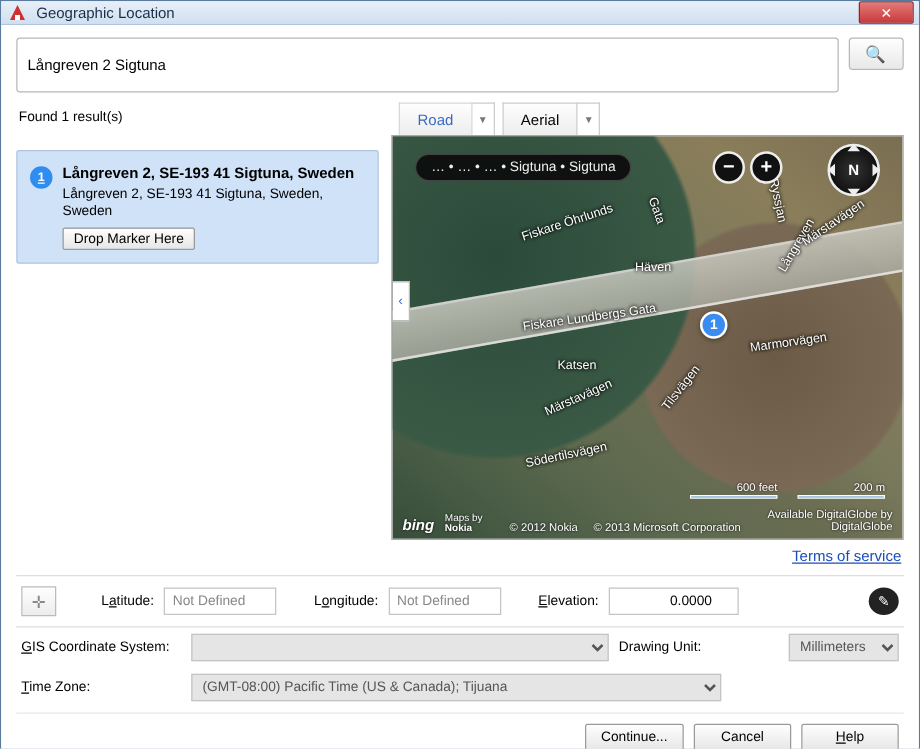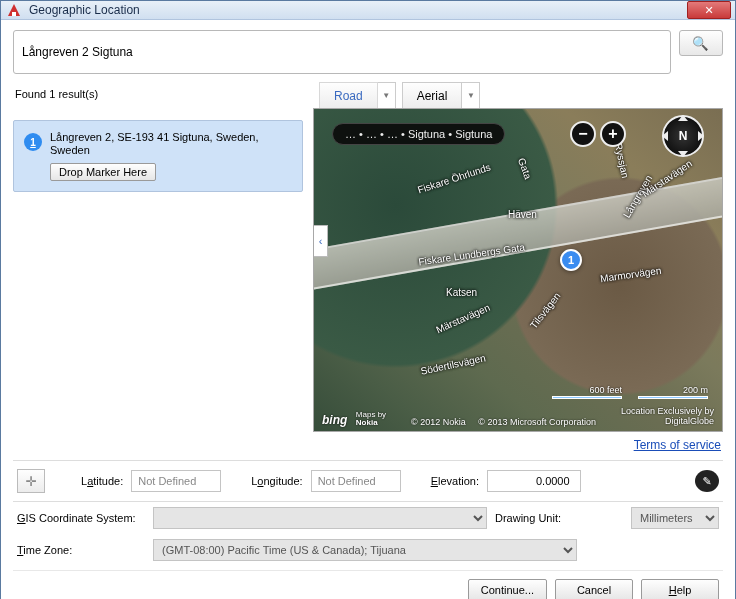--- a/index.html
+++ b/index.html
@@ -378,20 +378,21 @@
         <span>🔍</span>
       </button>
     </div>
 
     <div class="mid-row">
       <div class="results-col">
         <div class="found-label">Found 1 result(s)</div>
         <div class="result-card">
           <div class="result-badge">1</div>
           <div class="result-body">
+            <div class="result-title">Långreven 2, SE-193 41 Sigtuna, Sweden</div>
             <div class="result-sub">Långreven 2, SE-193 41 Sigtuna, Sweden, Sweden</div>
             <button class="drop-btn">Drop Marker Here</button>
           </div>
         </div>
       </div>
 
       <div class="map-col">
         <div class="map-tabs">
           <div class="tab inactive">Road</div>
           <div class="tab-drop">▼</div>
@@ -447,21 +448,21 @@
                 <span>Maps by</span><br>
                 <b>Nokia</b>
               </span>
             </div>
             <div class="spacer">
               <span>© 2012 Nokia</span>
               &nbsp;&nbsp;&nbsp;
               <span>© 2013 Microsoft Corporation</span>
             </div>
             <div class="right">
-              <span>Location Exclusively by</span><br>
+              <span>Available DigitalGlobe by</span><br>
               <span>DigitalGlobe</span>
             </div>
           </div>
         </div>
 
         <div class="terms-row">
           <a href="#">Terms of service</a>
         </div>
       </div>
     </div>
@@ -471,21 +472,21 @@
           <span>✛</span>
         </button>
       <span style="flex:0 0 20px"></span>
       <span class="coord-label"><span>L</span><span class="ul">a</span><span>titude:</span></span>
       <input class="coord-input" style="width: 90px;" disabled="" value="Not Defined">
       <span style="flex:0 0 14px"></span>
       <span class="coord-label"><span>L</span><span class="ul">o</span><span>ngitude:</span></span>
       <input class="coord-input" style="width: 90px;" disabled="" value="Not Defined">
       <span style="flex:0 0 14px"></span>
       <span class="coord-label"><span></span><span class="ul">E</span><span>levation:</span></span>
-      <input class="coord-input active" style="width: 94px; padding-left: 48px;" value="0.0000">
+      <input class="coord-input active" style="width: 104px; padding-left: 48px;" value="0.0000">
       <span style="flex:1"></span>
       <div class="edit-btn">
           <span>✎</span>
         </div>
     </div>
 
     <div class="gis-row">
       <span class="coord-label"><span></span><span class="ul">G</span><span>IS Coordinate System:</span></span>
       <select class="combo" style="flex:1"><option></option></select>
       <span class="coord-label">Drawing Unit:</span>

